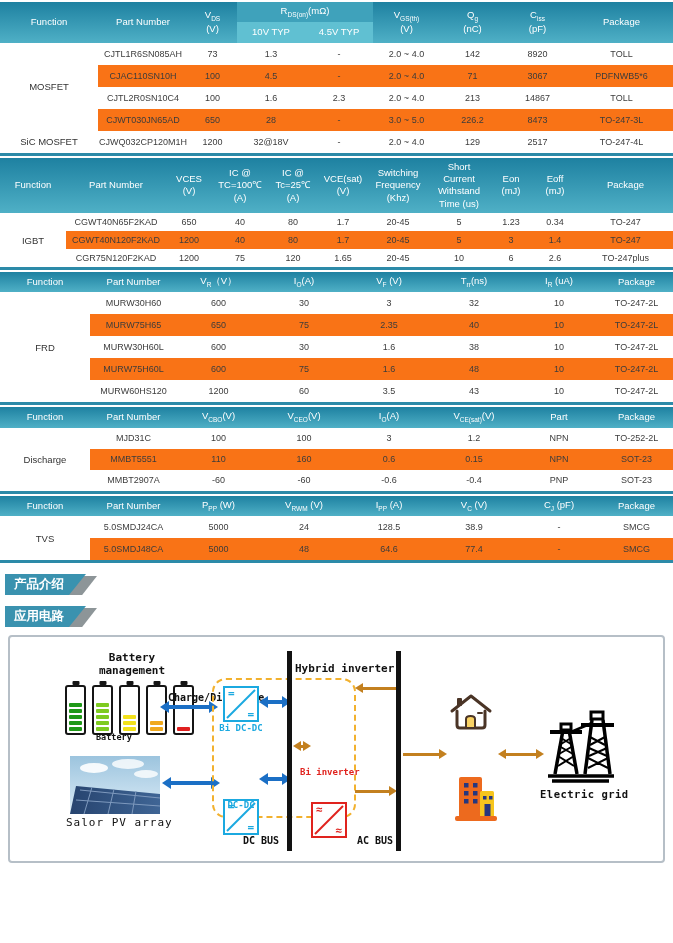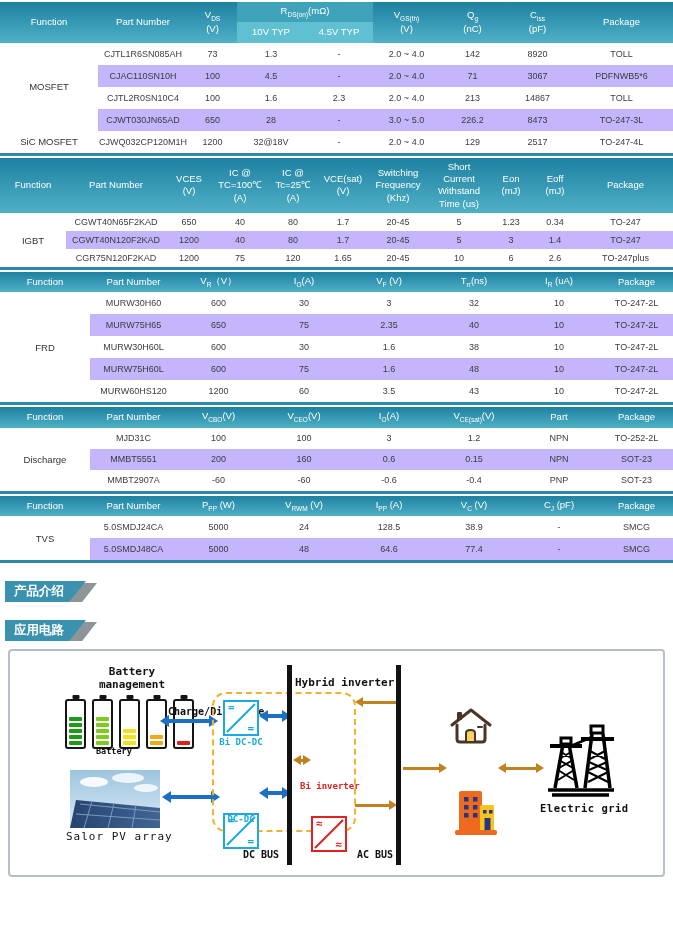--- a/index.html
+++ b/index.html
@@ -8,26 +8,26 @@
 
   
   .page-title{font-size:29px;font-weight:bold;color:#3795b3;padding:1px 0 2px 7px;letter-spacing:1px;line-height:30px;}
 
   
   .dt{border-collapse:collapse;table-layout:fixed;width:673px;margin-top:2px;border-bottom:3px solid #2c8aa8;}
   .dt th{background:linear-gradient(180deg,#1e81a1,#4fb0c6);color:#fff;font-weight:normal;font-size:9.5px;text-align:center;padding:3px 1px;line-height:1.3;vertical-align:middle;}
   .dt th.grp{background:#3fa2bb;}
   .dt th.sub{background:#60c0d2;padding:4px 1px;}
   .dt td{font-size:9px;color:#3c3c3c;text-align:center;height:var(--rh,22px);padding:0 1px;background:#fff;vertical-align:middle;}
-  .dt td.alt{background:#c4b5fd;}
+  .dt td.alt{background:#f97316;}
   .dt td.fn{background:#fff;font-size:9.5px;color:#333;}
   .dt sub{font-size:6.5px;}
 
   
-  .badge-wrap{position:relative;margin:18px 0 0 5px;height:21px;width:120px;}
+  .badge-wrap{position:relative;margin:11px 0 0 5px;height:21px;width:120px;}
   .badge-gray{position:absolute;left:66px;top:2px;width:26px;height:19px;background:#8d9598;transform:skewX(-38deg);transform-origin:top left;}
   .badge{position:absolute;left:0;top:0;height:21px;line-height:21px;padding:0 22px 0 9px;background:#3a92af;color:#fff;font-weight:bold;font-size:12.5px;clip-path:polygon(0 0,100% 0,calc(100% - 17px) 100%,0 100%);}
 
   .intro-text{font-size:11.5px;color:#3a3a3a;line-height:20px;margin:7px 6px 0 6px;letter-spacing:0.2px;}
 
   
   .diagram{position:relative;margin:8px 8px 0 8px;width:653px;height:224px;border:2px solid #b6bfc7;border-radius:4px;font-family:"DejaVu Sans Mono",monospace;background:#fff;overflow:hidden;}
   .abs{position:absolute;}
   .dlabel{color:#111;white-space:pre-line;}
   .bank{display:flex;gap:6px;}
@@ -315,21 +315,21 @@
             <td>MJD31C</td>
             <td>100</td>
             <td>100</td>
             <td>3</td>
             <td>1.2</td>
             <td>NPN</td>
             <td>TO-252-2L</td>
           </tr>
           <tr>
             <td class="alt">MMBT5551</td>
-            <td class="alt">200</td>
+            <td class="alt">110</td>
             <td class="alt">160</td>
             <td class="alt">0.6</td>
             <td class="alt">0.15</td>
             <td class="alt">NPN</td>
             <td class="alt">SOT-23</td>
           </tr>
           <tr>
             <td>MMBT2907A</td>
             <td>-60</td>
             <td>-60</td>

